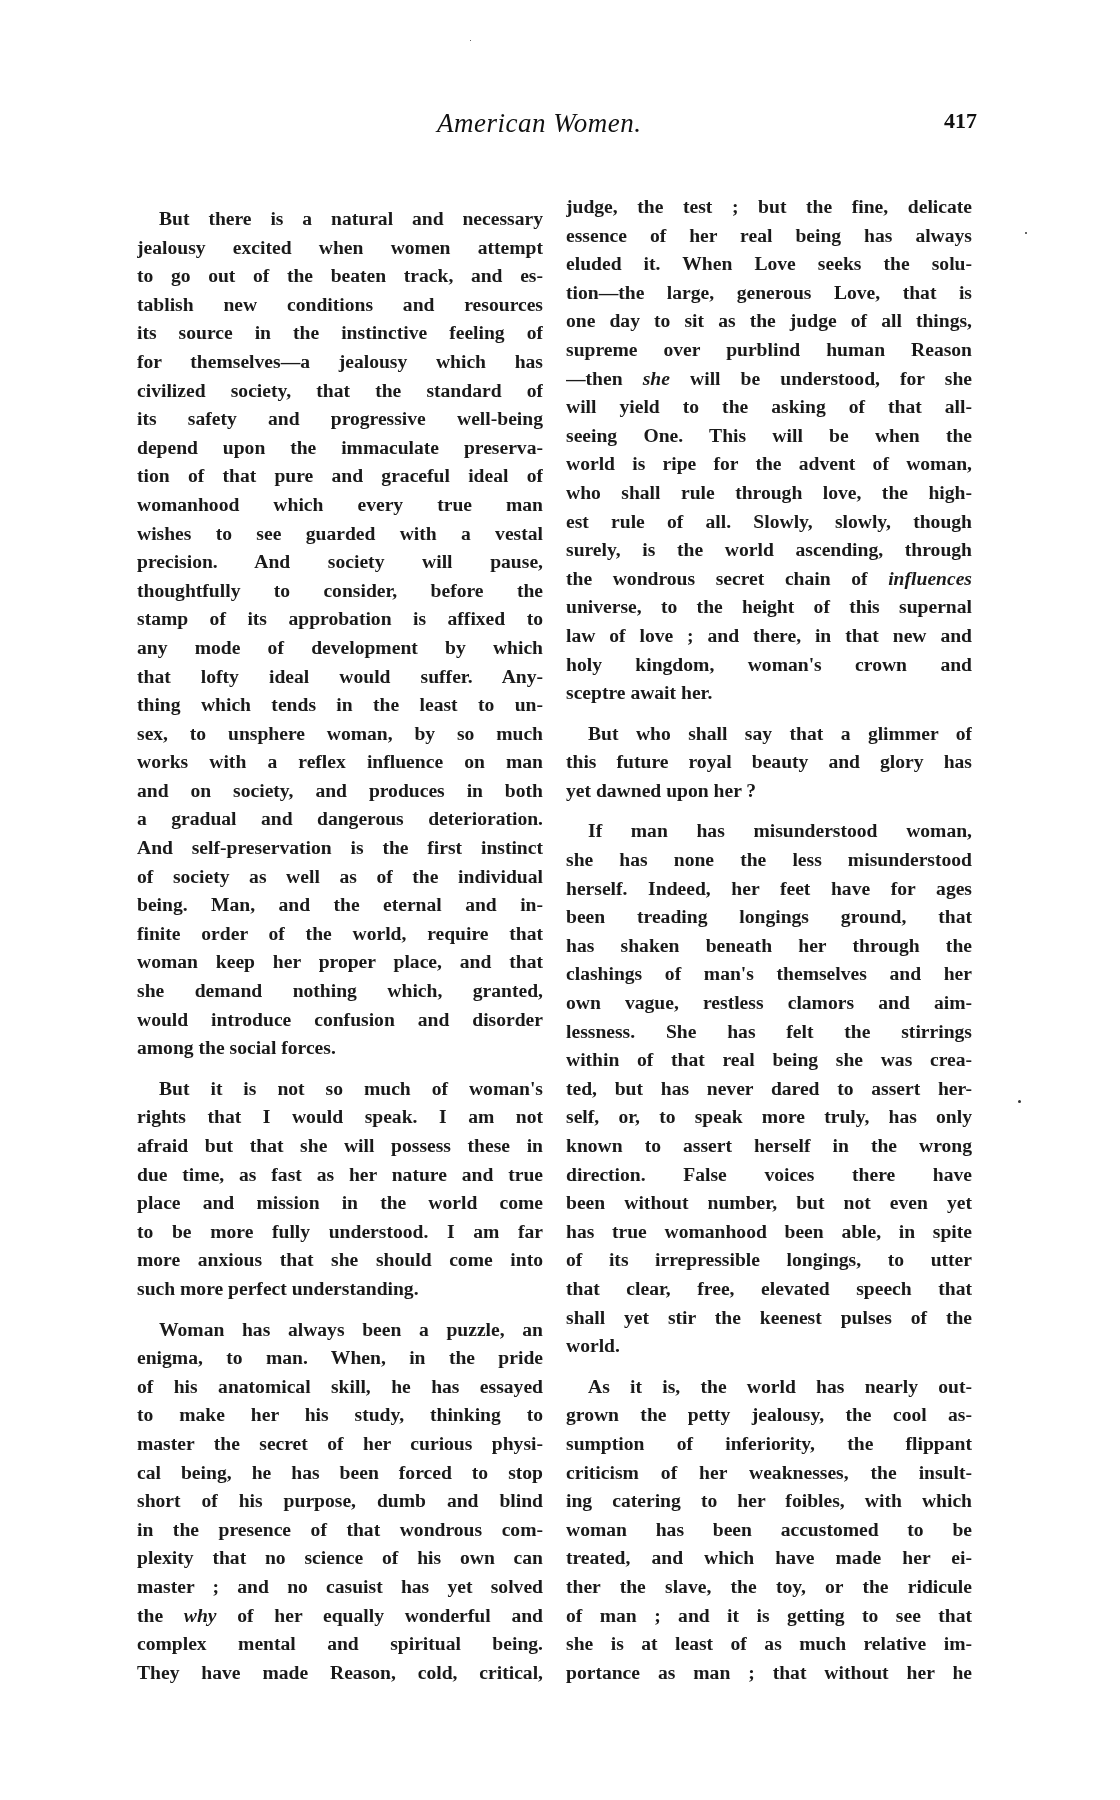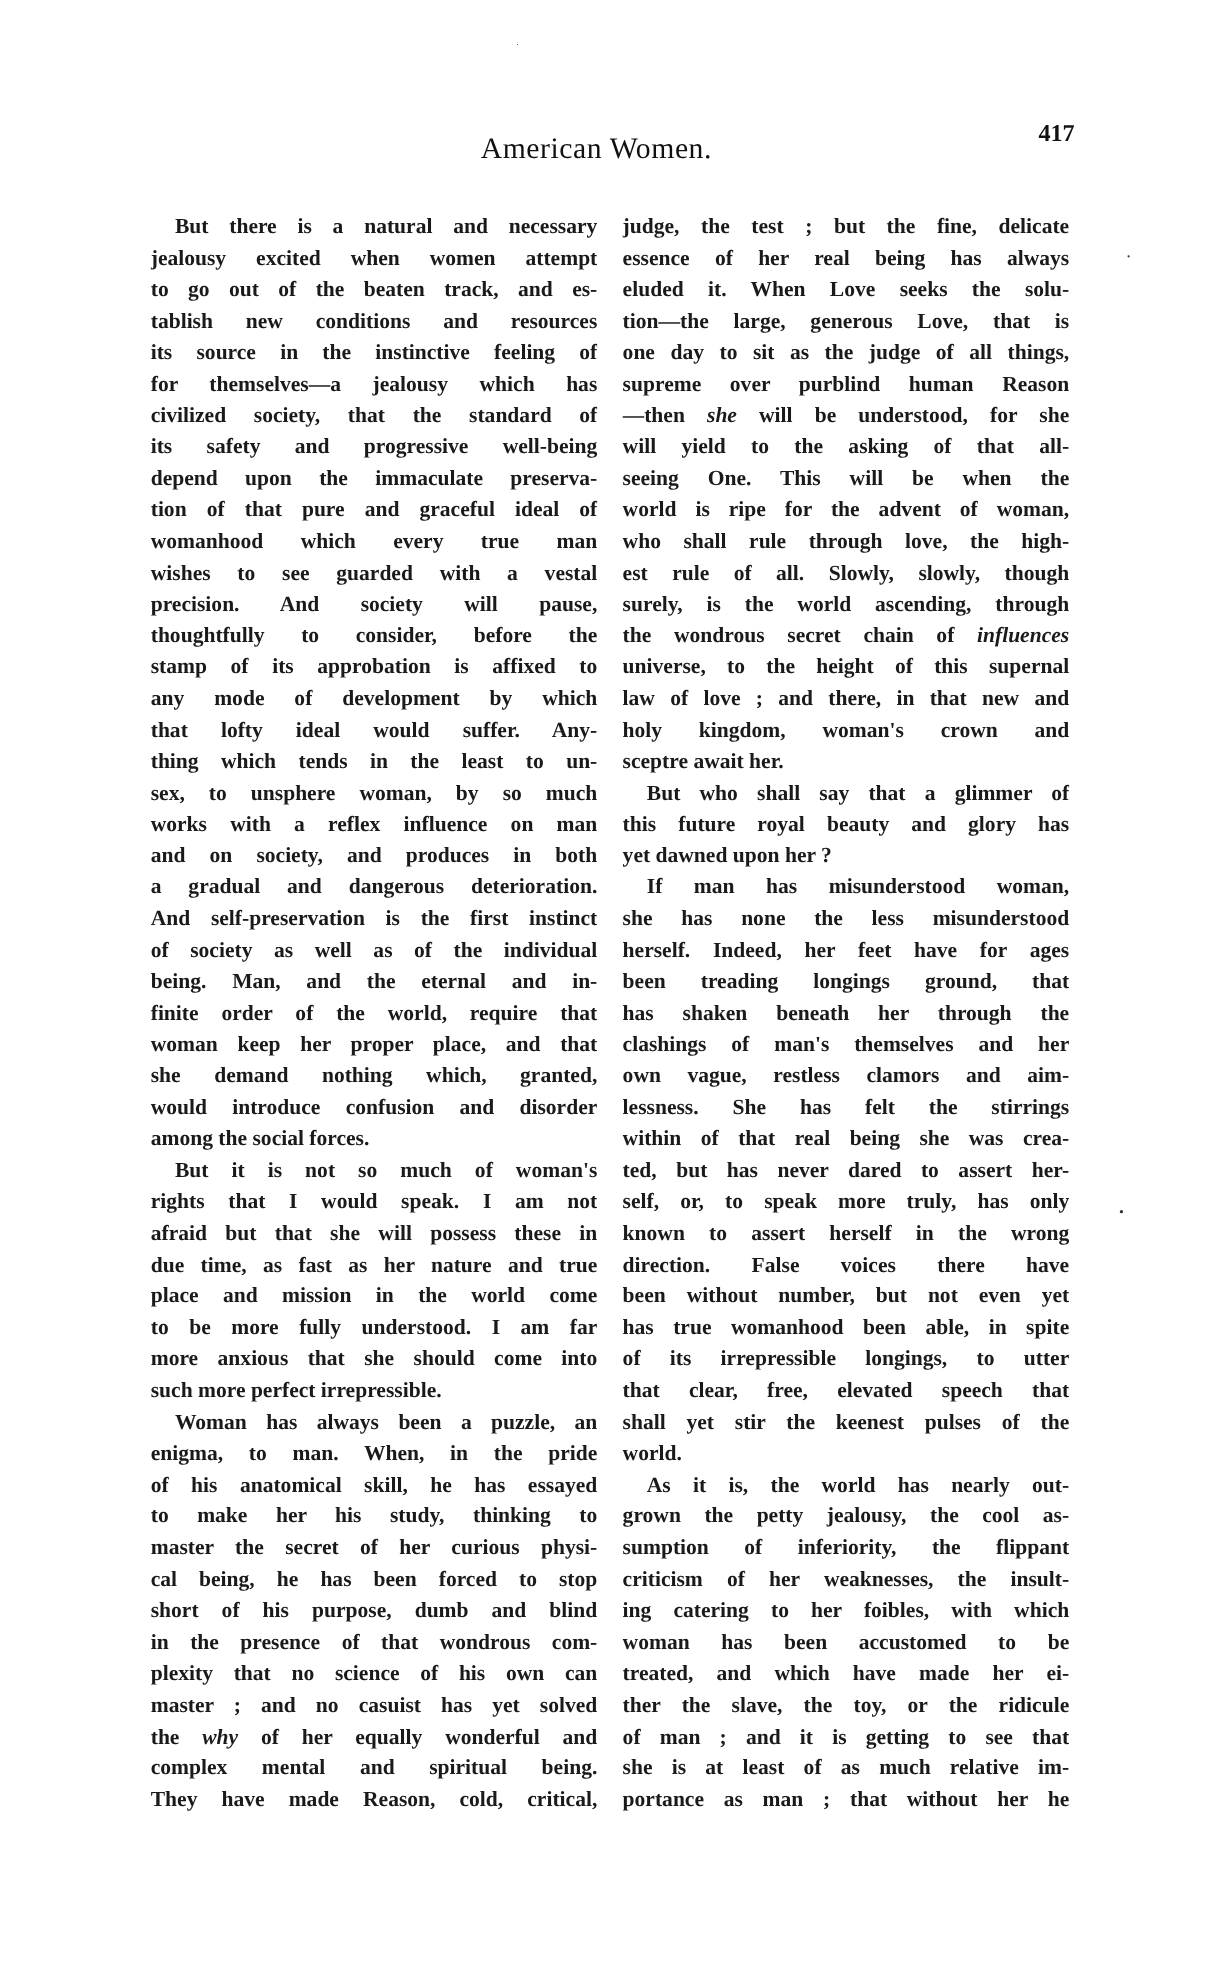--- a/index.html
+++ b/index.html
@@ -1,31 +1,31 @@
 <!DOCTYPE html>
 <html><head>
 <meta charset="utf-8">
 <style>
   html, body { margin: 0; padding: 0; background: #ffffff; }
   body { width: 1120px; height: 1800px; position: relative; overflow: hidden;
          font-family: "DejaVu Serif", "Liberation Serif", serif; color: #111; }
   .page { position: absolute; left: 0; top: 0; width: 1120px; height: 1800px; }
   .header { position: absolute; top: 108px; left: 137px; width: 840px; height: 40px; }
-  .running-title { position: absolute; left: 300px; top: 12px; font-family: "Liberation Serif", serif;
-         font-size: 27px; letter-spacing: 0.5px; }
+  .running-title { position: absolute; left: 300px; top: 0; font-family: "Liberation Serif", serif;
+         font-style: italic; font-size: 27px; letter-spacing: 0.5px; }
   .page-number { position: absolute; right: 0; top: 0; font-family: "Liberation Serif", serif;
          font-weight: bold; font-size: 22px; }
   .column { position: absolute; top: 193px; width: 406px; }
   .col-left { left: 137px; }
   .col-right { left: 566px; }
   .line { display: block; height: 28.6px; line-height: 28.6px; font-size: 19.6px;
           text-align: justify; text-align-last: justify; white-space: nowrap; overflow: hidden;
           font-family: "Liberation Serif", serif; font-weight: bold; color: #1a1a1a; }
   .line.last { text-align-last: left; }
-  .line.indent { padding-left: 22px; }
+  .line.indent { padding-left: 22px; margin-top: 12px; }
   .it { font-style: italic; }
   .speck { position: absolute; background: #333; border-radius: 50%; }
 </style>
 </head>
 <body>
 
 <div class="page">
   <div class="header">
     <span class="running-title">American Women.</span>
     <span class="page-number">417</span>
@@ -62,21 +62,21 @@
       <span class="line">she demand nothing which, granted,</span>
       <span class="line">would introduce confusion and disorder</span>
       <span class="line last">among the social forces.</span>
       <span class="line indent">But it is not so much of woman's</span>
       <span class="line">rights that I would speak. I am not</span>
       <span class="line">afraid but that she will possess these in</span>
       <span class="line">due time, as fast as her nature and true</span>
       <span class="line">place and mission in the world come</span>
       <span class="line">to be more fully understood. I am far</span>
       <span class="line">more anxious that she should come into</span>
-      <span class="line last">such more perfect irrepressible.</span>
+      <span class="line last">such more perfect understanding.</span>
       <span class="line indent">Woman has always been a puzzle, an</span>
       <span class="line">enigma, to man. When, in the pride</span>
       <span class="line">of his anatomical skill, he has essayed</span>
       <span class="line">to make her his study, thinking to</span>
       <span class="line">master the secret of her curious physi-</span>
       <span class="line">cal being, he has been forced to stop</span>
       <span class="line">short of his purpose, dumb and blind</span>
       <span class="line">in the presence of that wondrous com-</span>
       <span class="line">plexity that no science of his own can</span>
       <span class="line">master ; and no casuist has yet solved</span>

